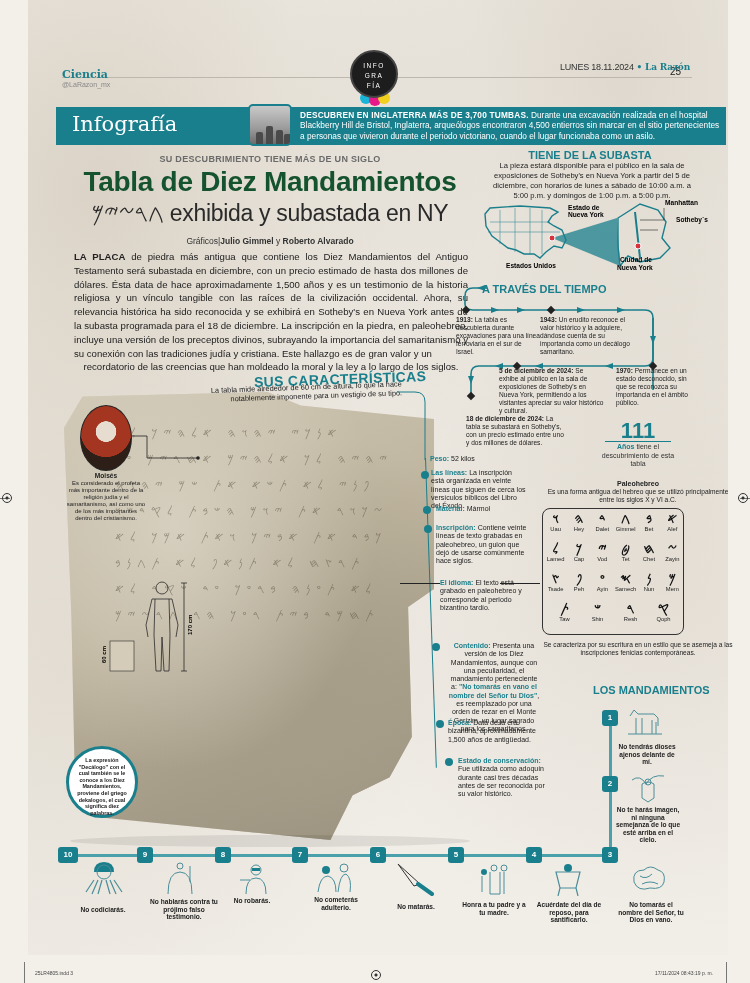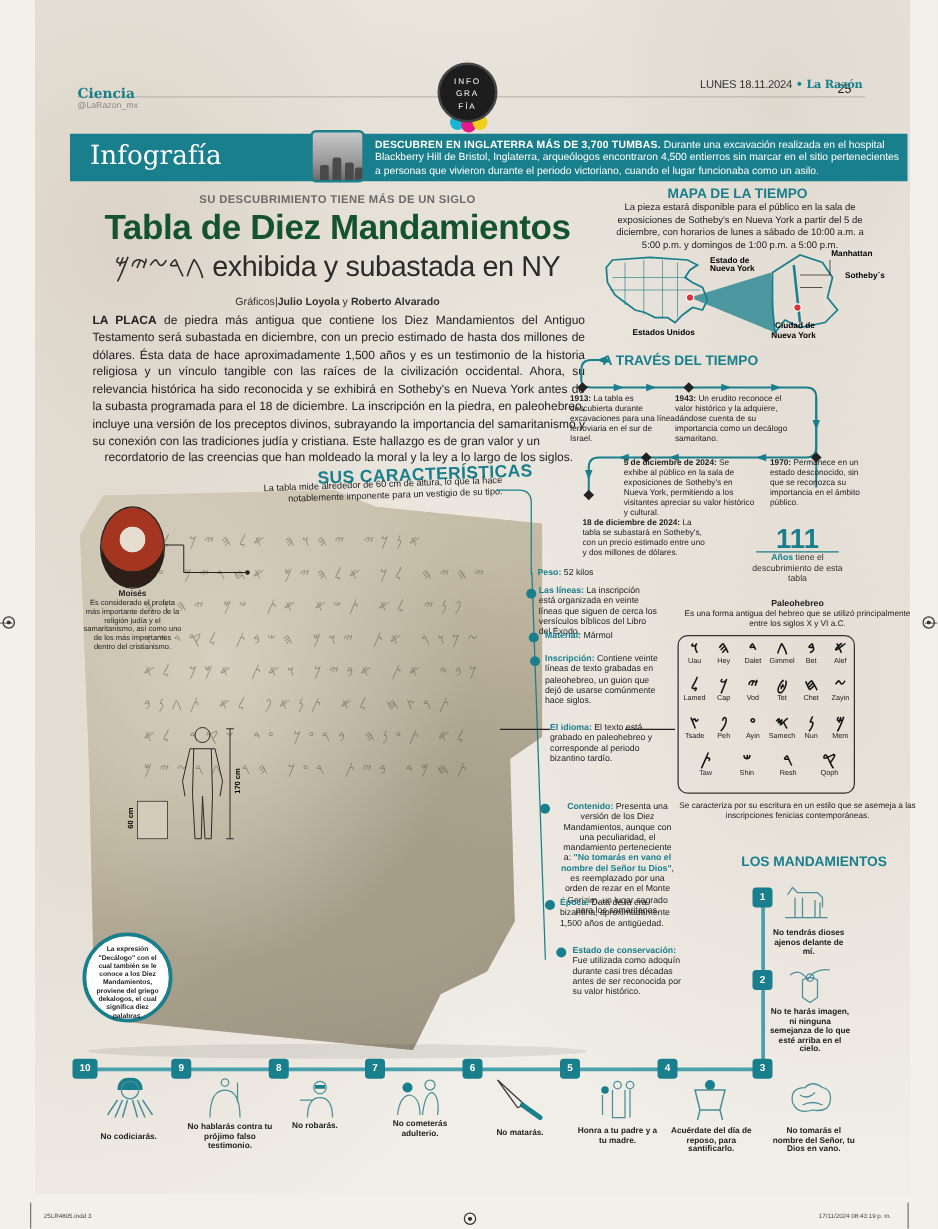--- a/index.html
+++ b/index.html
@@ -179,28 +179,28 @@
     <i style="left:34px;height:10px"></i>
 </div>
 <div class="abs banner-text">
   <b>DESCUBREN EN INGLATERRA MÁS DE 3,700 TUMBAS.</b><span> Durante una excavación realizada en el hospital Blackberry Hill de Bristol, Inglaterra, arqueólogos encontraron 4,500 entierros sin marcar en el sitio pertenecientes a personas que vivieron durante el periodo victoriano, cuando el lugar funcionaba como un asilo.</span>
 </div>
 
 <div class="abs kicker">SU DESCUBRIMIENTO TIENE MÁS DE UN SIGLO</div>
 <div class="abs title-main">Tabla de Diez Mandamientos</div>
 <div class="abs title-sub">𐤂𐤓𐤆𐤉𐤌 exhibida y subastada en NY</div>
 <div class="abs credits">
-  <span>Gráficos|</span><b>Julio Loyola</b><span> y </span><b>Roberto Alvarado</b>
+  <span>Gráficos|</span><b>Julio Gimmel</b><span> y </span><b>Roberto Alvarado</b>
 </div>
 <div class="abs lead">
   <b>LA PLACA</b><span> de piedra más antigua que contiene los Diez Mandamientos del Antiguo Testamento será subastada en diciembre, con un precio estimado de hasta dos millones de dólares. Ésta data de hace aproximadamente 1,500 años y es un testimonio de la historia religiosa y un vínculo tangible con las raíces de la civilización occidental. Ahora, su relevancia histórica ha sido reconocida y se exhibirá en Sotheby's en Nueva York antes de la subasta programada para el 18 de diciembre. La inscripción en la piedra, en paleohebreo, incluye una versión de los preceptos divinos, subrayando la importancia del samaritanismo y su conexión con las tradiciones judía y cristiana. Este hallazgo es de gran valor y un</span>
   <span class="last">recordatorio de las creencias que han moldeado la moral y la ley a lo largo de los siglos.</span>
 </div>
 
-<div class="abs map-title">MAPA DE LA TIEMPO</div>
+<div class="abs map-title">TIENE DE LA SUBASTA</div>
 <div class="abs map-desc">La pieza estará disponible para el público en la sala de exposiciones de Sotheby's en Nueva York a partir del 5 de diciembre, con horarios de lunes a sábado de 10:00 a.m. a 5:00 p.m. y domingos de 1:00 p.m. a 5:00 p.m.</div>
 <svg class="abs map-svg" viewBox="0 0 255 80">
   <path d="M5 18 L10 12 L40 10 L70 12 L78 16 L72 20 L68 26 L74 30 L82 34 L86 44 L82 52 L74 50 L66 56 L60 62 L54 58 L44 58 L36 54 L28 52 L20 46 L12 40 L6 30 Z" fill="none" stroke="#1a7f8c" stroke-width="1.4"></path>
   <path d="M20 14 V48 M35 12 V56 M50 12 V58 M62 14 V58 M10 26 H70 M8 36 H80" stroke="#1a7f8c" stroke-width="0.5" fill="none"></path>
   <polygon points="72,42 137,22 140,70" fill="#1a7f8c" opacity="0.75"></polygon>
   <circle cx="72" cy="42" r="3" fill="#d8323c" stroke="#fff" stroke-width="1"></circle>
   <path d="M138 22 L160 8 L178 14 L186 26 L182 42 L190 52 L180 62 L160 66 L148 60 L140 70 L138 50 Z" fill="none" stroke="#1a7f8c" stroke-width="1.4"></path>
   <path d="M155 16 L160 62" stroke="#1a7f8c" stroke-width="2"></path>
   <circle cx="158" cy="50" r="3" fill="#d8323c" stroke="#fff" stroke-width="1"></circle>
   <path d="M160 24 H184 V12 M160 34 H178" stroke="#222" stroke-width="0.6" fill="none"></path>

